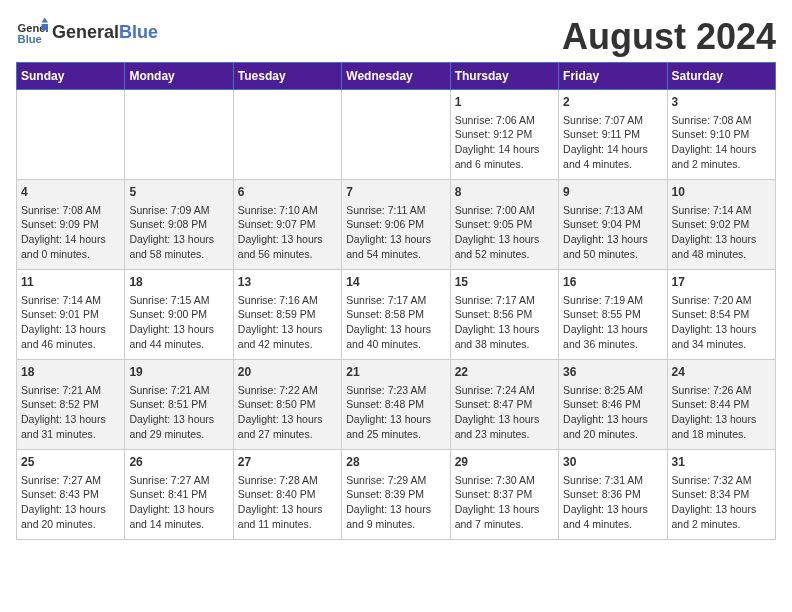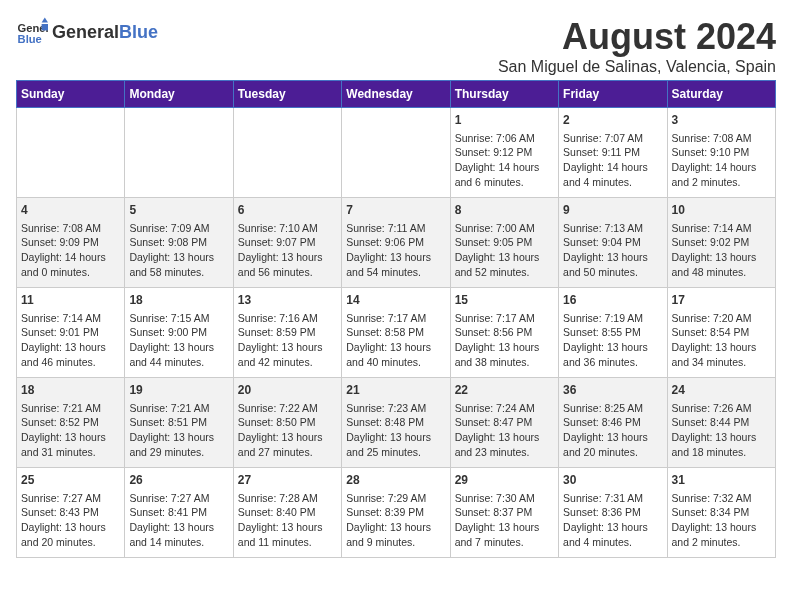--- a/index.html
+++ b/index.html
@@ -29,21 +29,20 @@
     .logo-text-blue {
       font-size: 18px;
       font-weight: bold;
       color: #4472C4;
     }
     .logo-icon {
       width: 32px;
       height: 32px;
     }
     .title-block {
-      text-align: right;
     }
     .title-block h1 {
       font-size: 36px;
       font-weight: bold;
       color: #333;
     }
     .title-block h2 {
       font-size: 16px;
       font-weight: normal;
       color: #333;
@@ -103,21 +102,20 @@
     </svg>
     <div>
       <div style="display:flex; align-items:baseline; gap:0;">
         <span class="logo-text-general">General</span>
         <span class="logo-text-blue">Blue</span>
       </div>
     </div>
   </div>
   <div class="title-block">
     <h1>August 2024</h1>
-    <h2>San Miguel de Salinas, Valencia, Spain</h2>
   </div>
 </div>
 
 <table>
   <thead>
     <tr>
     <th>Sunday</th>
         <th>Monday</th>
         <th>Tuesday</th>
         <th>Wednesday</th>

